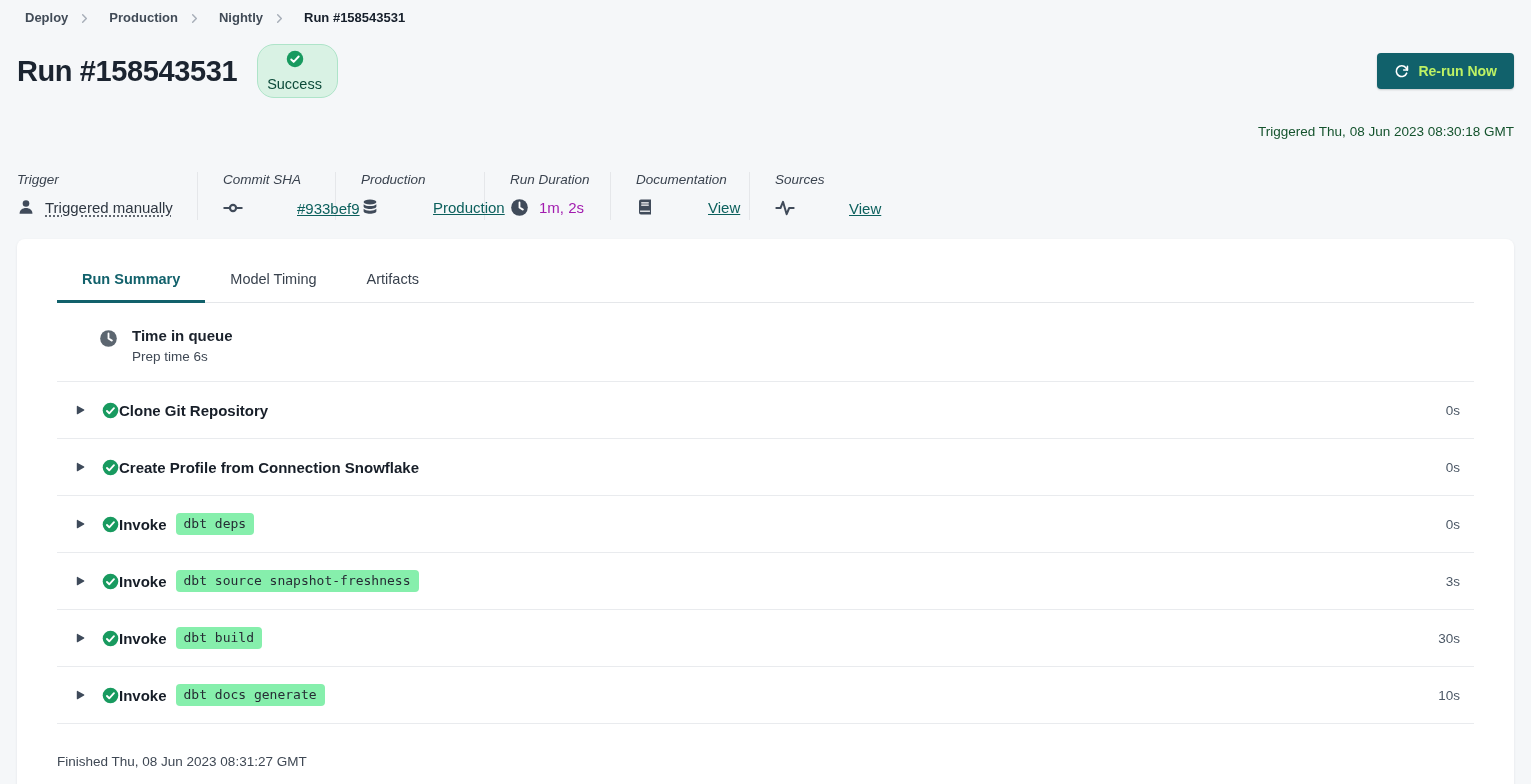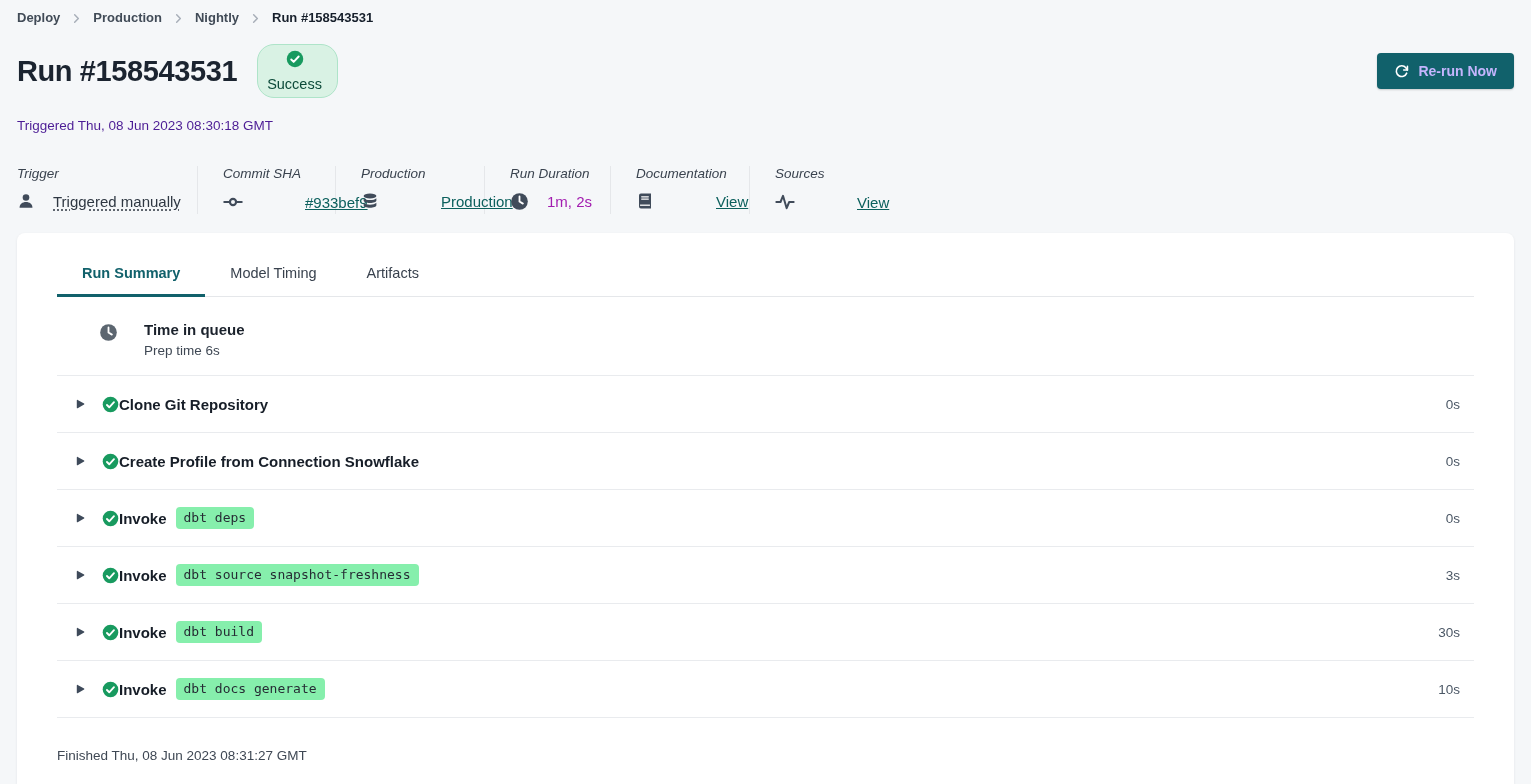--- a/index.html
+++ b/index.html
@@ -18,71 +18,71 @@
     background:#f5f7f9;
     font-family:"Liberation Sans",sans-serif;
     color:var(--dark);
     overflow:hidden;
   }
   .page{width:1531px;height:784px;}
 
   
   .header{padding:10px 17px 0 17px;}
   .breadcrumb{display:flex;align-items:center;gap:11px;font-size:13px;font-weight:700;color:#414b57;}
-  .breadcrumb a{color:#414b57;text-decoration:none;cursor:pointer;}
+  .breadcrumb a{color:#414b57;text-decoration:none;cursor:pointer;margin-left:8px;}
   .breadcrumb a.current{color:#161f2b;}
   .crumb-sep{display:inline-flex;align-items:center;transform:translateY(1px);}
 
   .title-row{display:flex;align-items:center;margin-top:19px;}
   h1{font-size:29px;font-weight:700;color:#1b2430;letter-spacing:-0.4px;}
   .badge{
     display:inline-flex;align-items:center;gap:8px;margin-left:20px;
     background:#d9f2e4;border:1px solid #aee4c9;border-radius:17px;
     padding:5px 15px 5px 9px;font-size:14.5px;color:#0c4a39;flex-direction:column;
   }
   .badge-icon{display:inline-flex;width:18px;height:18px;color:var(--green);}
   .rerun{
     margin-left:auto;display:inline-flex;align-items:center;gap:9px;
-    background:var(--accent);color:#c4b5fd;border:none;border-radius:4px;
+    background:var(--accent);color:#bef264;border:none;border-radius:4px;
     padding:10px 17px;font-size:14px;font-weight:700;font-family:inherit;cursor:pointer;
     box-shadow:0 1px 2px rgba(0,0,0,.18);
   }
   .rerun-icon{display:inline-flex;width:15px;height:15px;}
-  .triggered{margin-top:20px;font-size:13.5px;color:#4c1d95;}
+  .triggered{margin-top:26px;font-size:13.5px;color:#14532d;text-align:right;}
 
   .meta-row{display:flex;align-items:stretch;margin-top:33px;}
   .mcol{border-right:1px solid var(--divider);margin-right:25px;padding-bottom:2px;}
   .mcol:nth-child(1){width:181px;}
   .mcol:nth-child(2){width:113px;}
   .mcol:nth-child(3){width:124px;}
   .mcol:nth-child(4){width:101px;}
   .mcol:nth-child(5){width:114px;}
   .mcol:nth-child(6){border-right:none;margin-right:0;}
   .meta-label{font-size:13.5px;color:#3a434f;margin-bottom:11px;font-style:italic;}
-  .meta-value-row{display:flex;align-items:center;gap:18px;}
+  .meta-value-row{display:flex;align-items:center;gap:10px;}
   .meta-icon{display:inline-flex;color:var(--slate);flex:0 0 auto;}
   .meta-value{font-size:15px;color:#a21caf;text-decoration:none;}
   .meta-value.link{color:var(--link);text-decoration:underline;cursor:pointer;margin-left:44px;}
   .meta-value.dotted{color:#2e3742;text-decoration:underline dotted;text-underline-offset:3px;cursor:help;}
 
   
   .card{
     margin:19px 17px 0 17px;height:558px;background:#fff;border-radius:8px;
     box-shadow:0 1px 3px rgba(22,30,40,.08);
     padding:28px 40px 0 40px;overflow:hidden;
   }
   .tabs{display:flex;border-bottom:1px solid var(--divider);}
   .tab{
     background:none;border:none;font-family:inherit;cursor:pointer;
     font-size:14.5px;color:#39424e;padding:4px 25px 13px 25px;
     border-bottom:3px solid transparent;margin-bottom:-1px;
   }
   .tab.active{color:var(--accent);font-weight:700;border-bottom-color:var(--accent);}
 
-  .queue-row{display:flex;align-items:flex-start;gap:26px;padding:24px 0 16px 42px;border-bottom:1px solid var(--row-divider);}
+  .queue-row{display:flex;align-items:flex-start;gap:14px;padding:24px 0 16px 42px;border-bottom:1px solid var(--row-divider);}
   .queue-icon{display:inline-flex;color:#5c6670;margin-top:2px;}
   .queue-title{font-size:15px;font-weight:700;color:#1b222c;}
   .queue-link{display:inline-block;margin-top:5px;font-size:13.5px;color:#3f4854;cursor:pointer;}
 
   .step{display:flex;align-items:center;height:57px;padding-left:16px;border-bottom:1px solid var(--row-divider);}
   .caret{display:inline-flex;width:13px;cursor:pointer;flex:0 0 auto;}
   .check{display:inline-flex;width:17px;height:17px;margin-left:16px;color:var(--green);flex:0 0 auto;}
   .step-name{font-size:15px;font-weight:700;color:#171e28;}
   .chip{
     margin-left:9px;font-family:"DejaVu Sans Mono",monospace;font-size:13px;color:#262c34;

